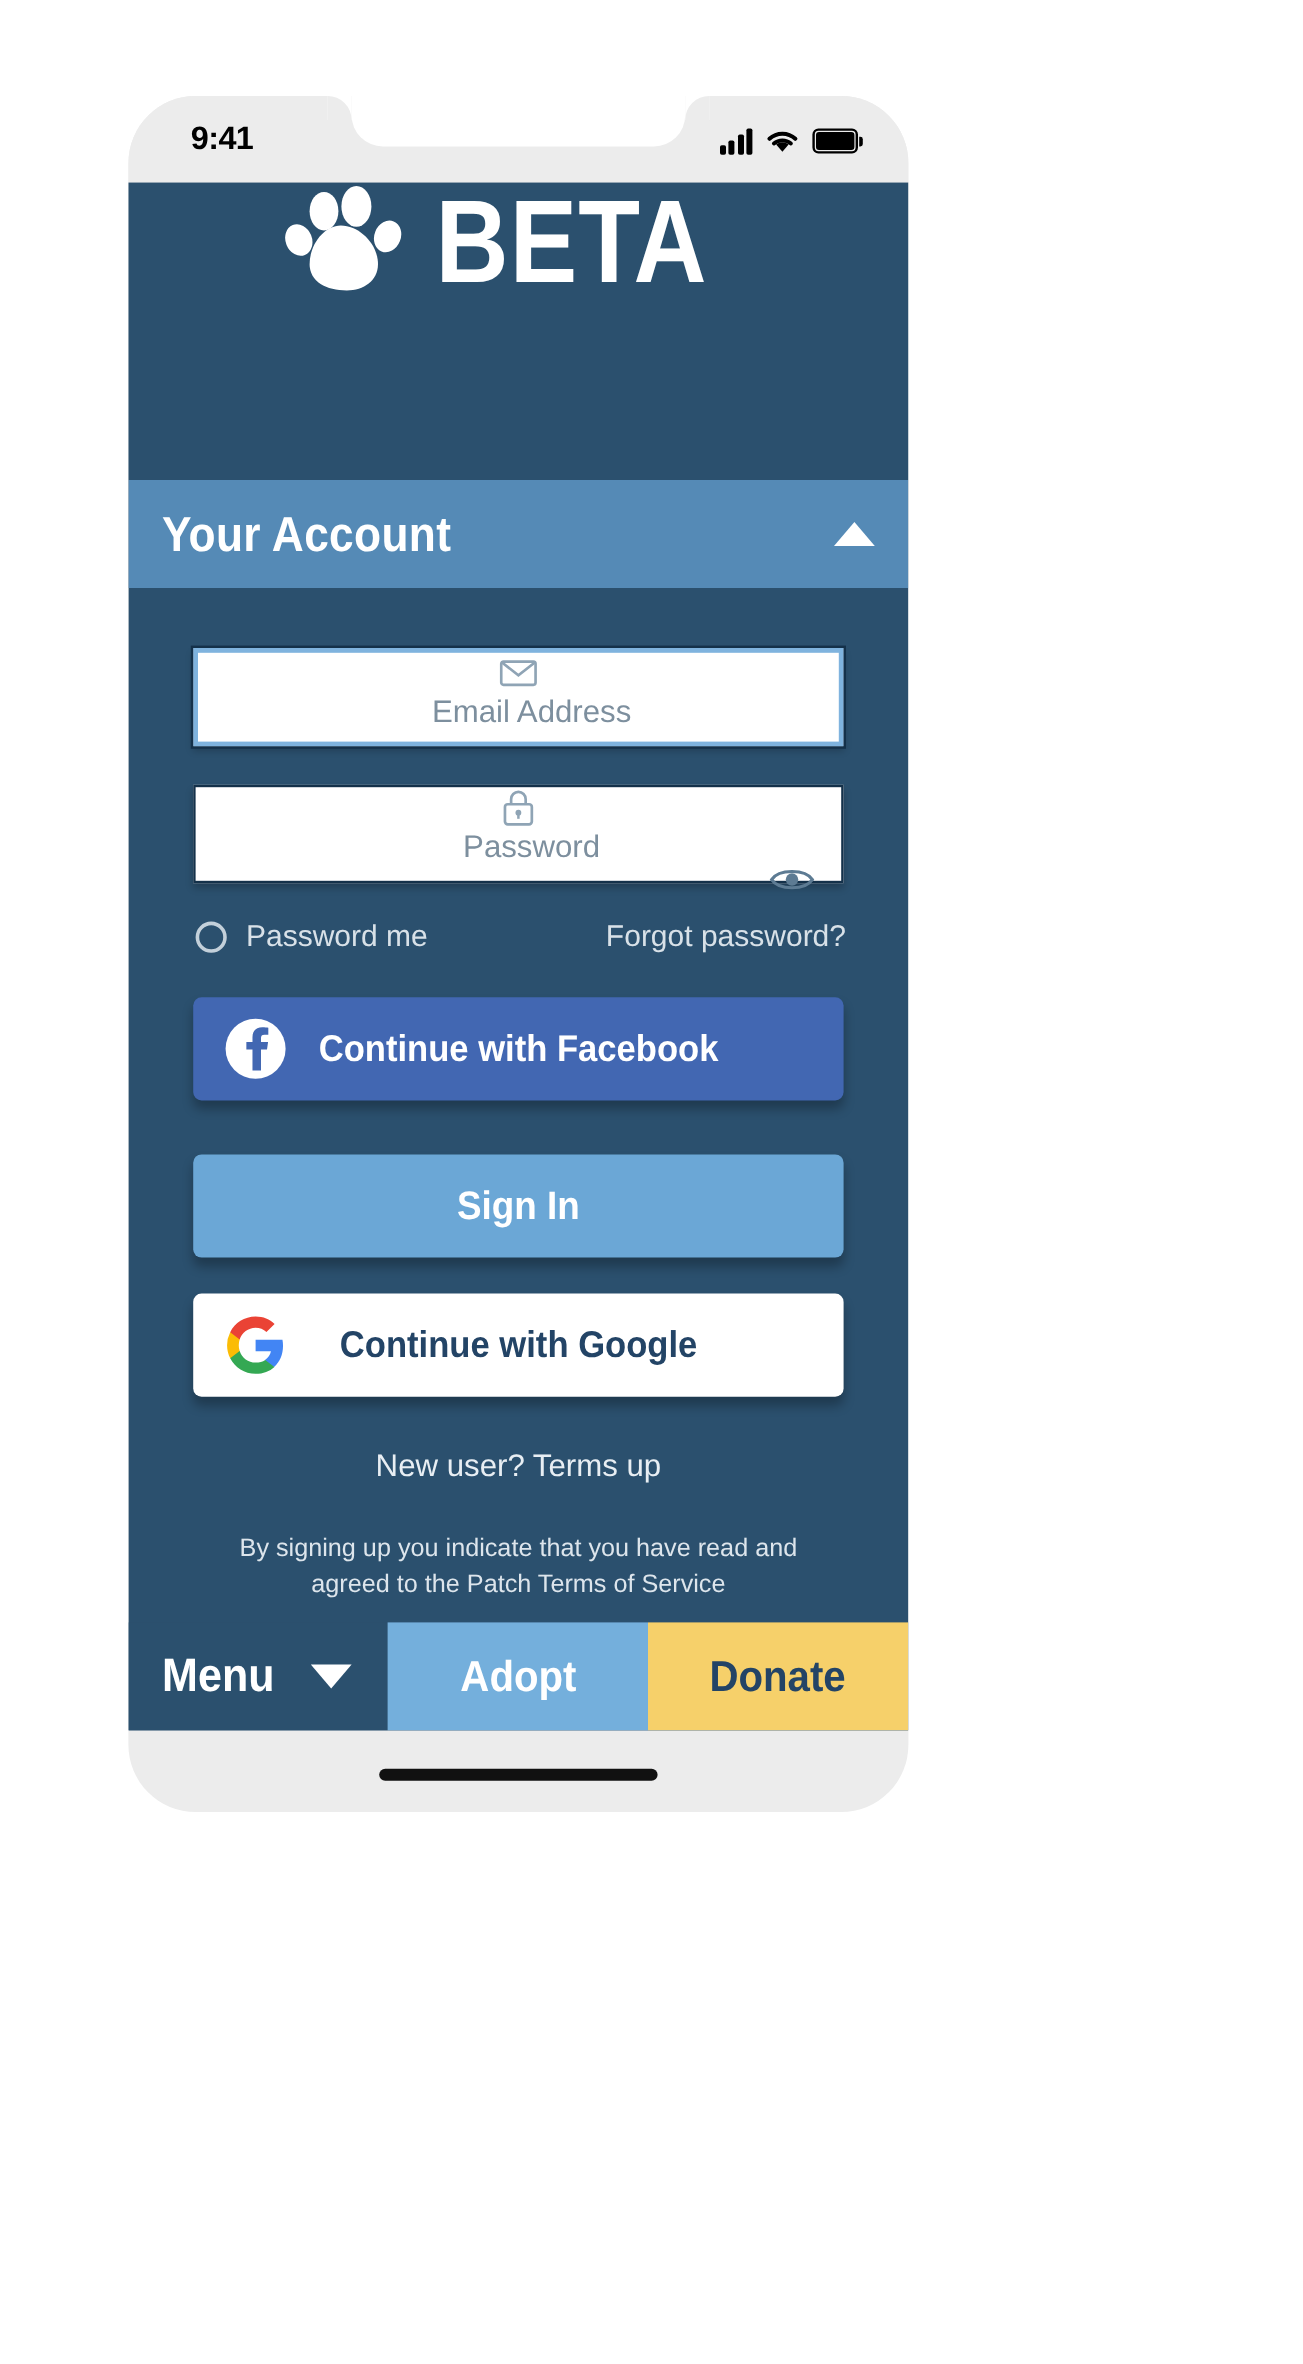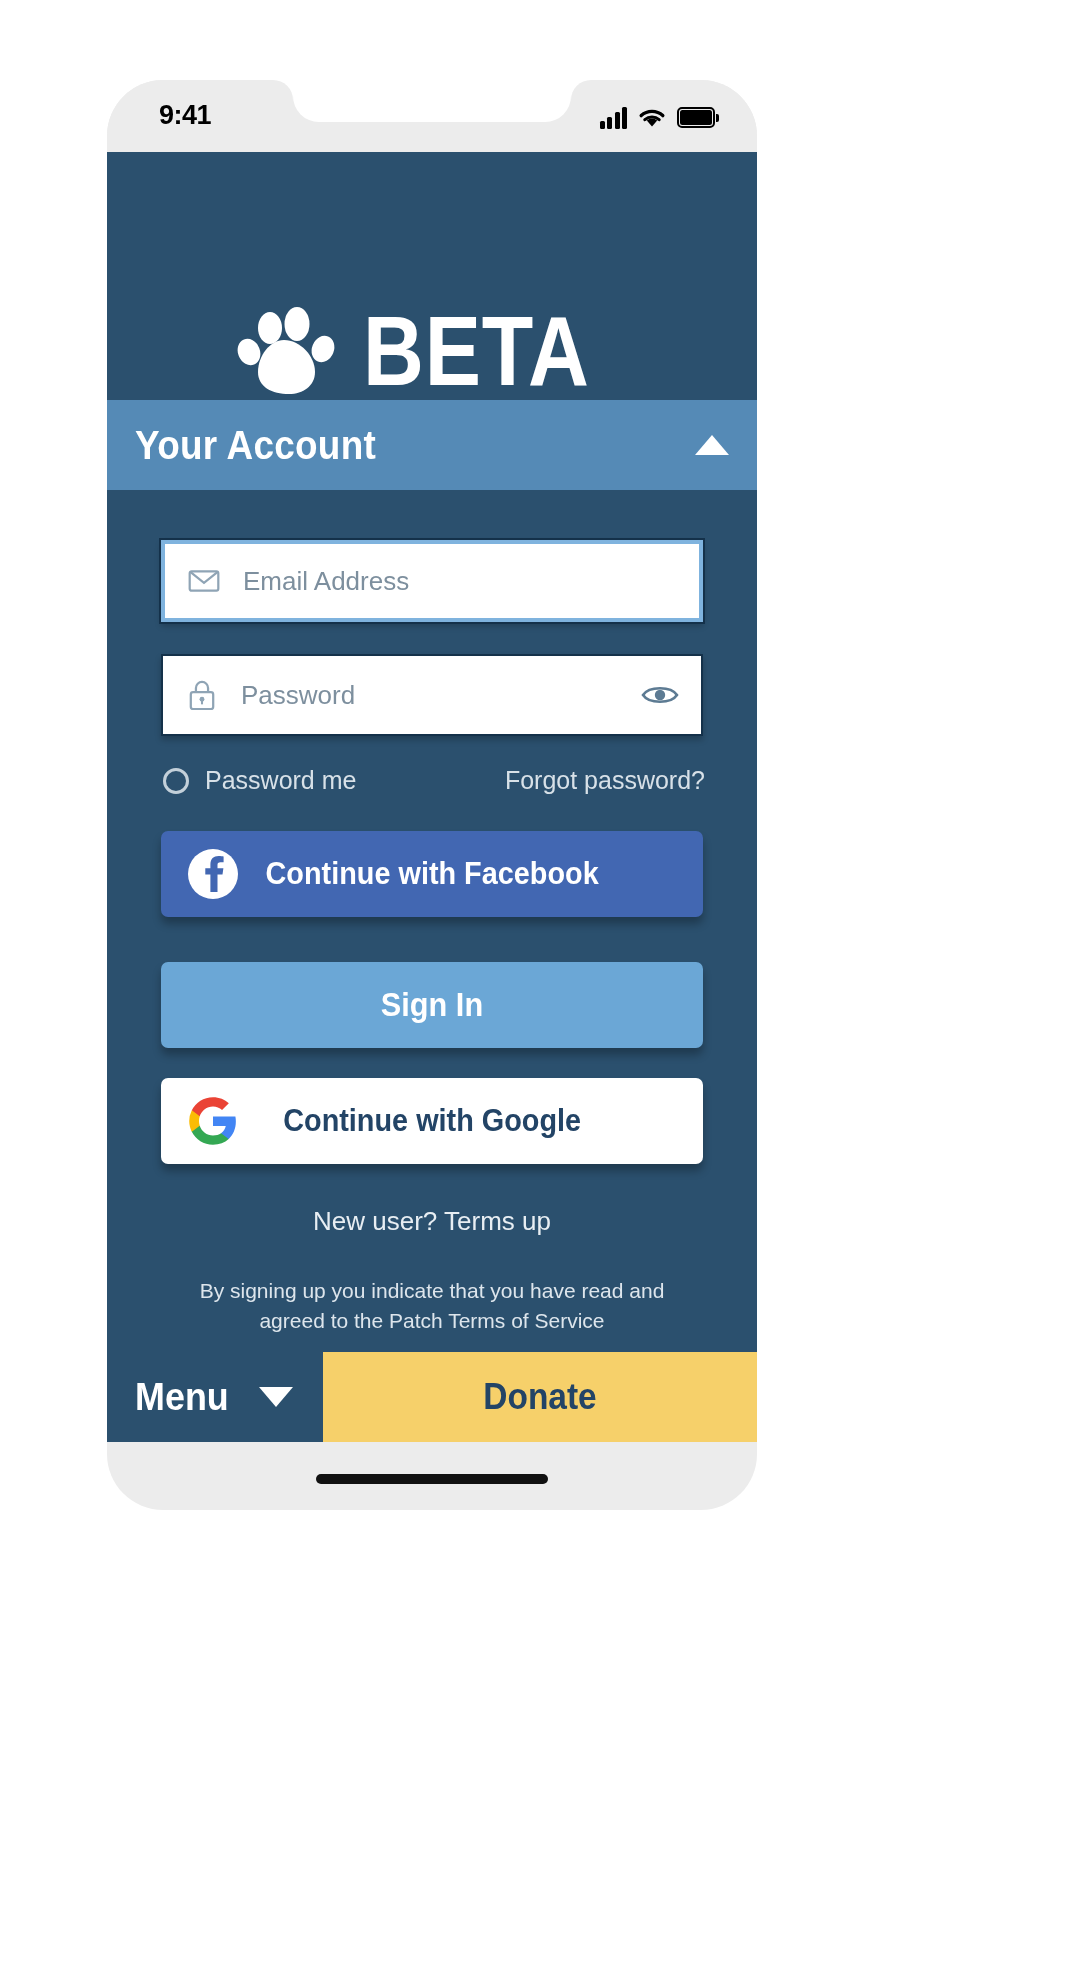--- a/index.html
+++ b/index.html
@@ -125,21 +125,21 @@
     background: #2b506e;
     overflow: hidden;
   }
 
   
   .brand {
     position: relative;
     width: 650px; height: 248px;
     background: #2b506e;
     display: flex;
-    align-items: flex-end;
+    align-items: flex-start;
     justify-content: center;
     gap: 22px;
   }
   .paw-logo { width: 104px; height: 96px; }
   .brand-word {
     font-family: "Liberation Sans Narrow", "Liberation Sans", sans-serif;
     font-size: 98px;
     font-weight: bold;
     color: #ffffff;
     letter-spacing: 1px;
@@ -183,20 +183,21 @@
 
   .field {
     position: relative;
     width: 542px; height: 82px;
     background: #ffffff;
     border: 2px solid #14314a;
     display: flex;
     align-items: center;
     padding: 0 22px;
     box-shadow: 0 4px 6px rgba(0,0,0,0.22);
+    flex-direction: column;
   }
   .field.focused {
     border: 4px solid #7fb3de;
     outline: 2px solid #14314a;
     outline-offset: 0px;
   }
   .field + .field { margin-top: 32px; }
   .field .ficon {
     width: 34px; height: 34px;
     flex: 0 0 34px;
@@ -471,20 +472,23 @@
             <span>By signing up you indicate that you have read and</span><br>
             <span>agreed to the Patch Terms of Service</span>
           </div>
         </div>
 
         <div class="bottom-nav">
           <div class="nav-menu">
             <span class="nav-menu-label">Menu</span>
             <span class="nav-menu-caret"></span>
           </div>
+          <div class="nav-adopt">
+            <span>Adopt</span>
+          </div>
           <div class="nav-donate">
             <span>Donate</span>
           </div>
         </div>
 
       </div>
 
       <div class="home-indicator"></div>
     </div>
   </div>

